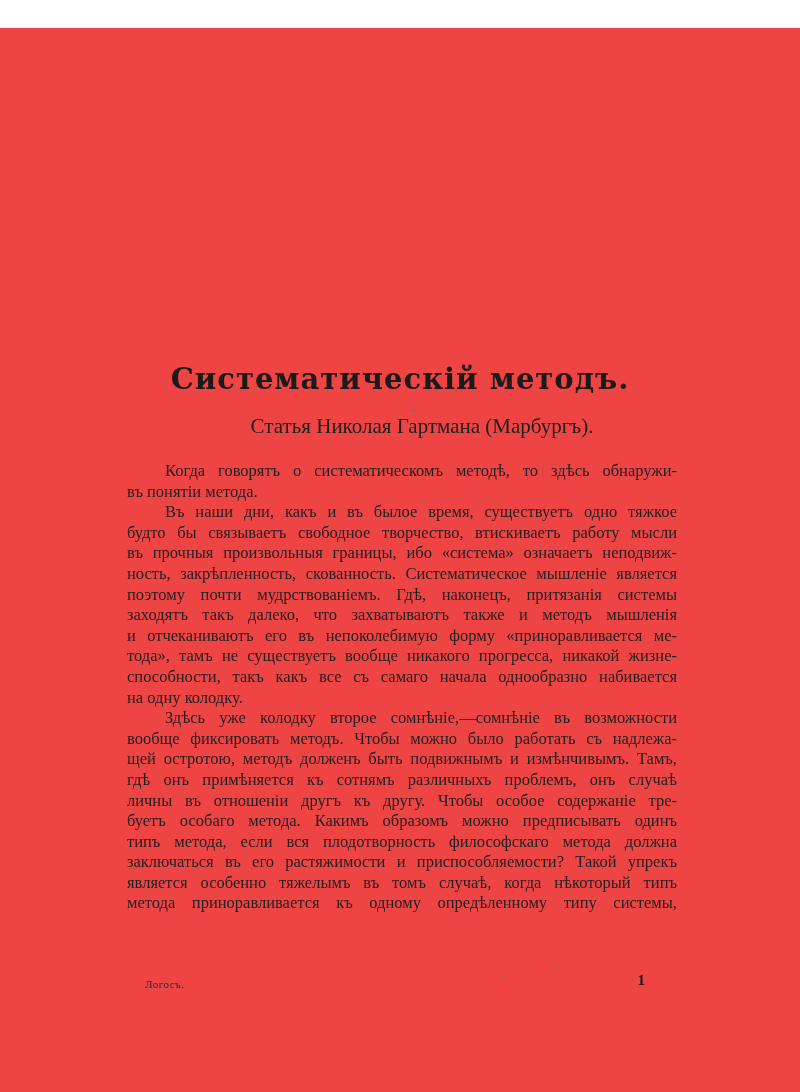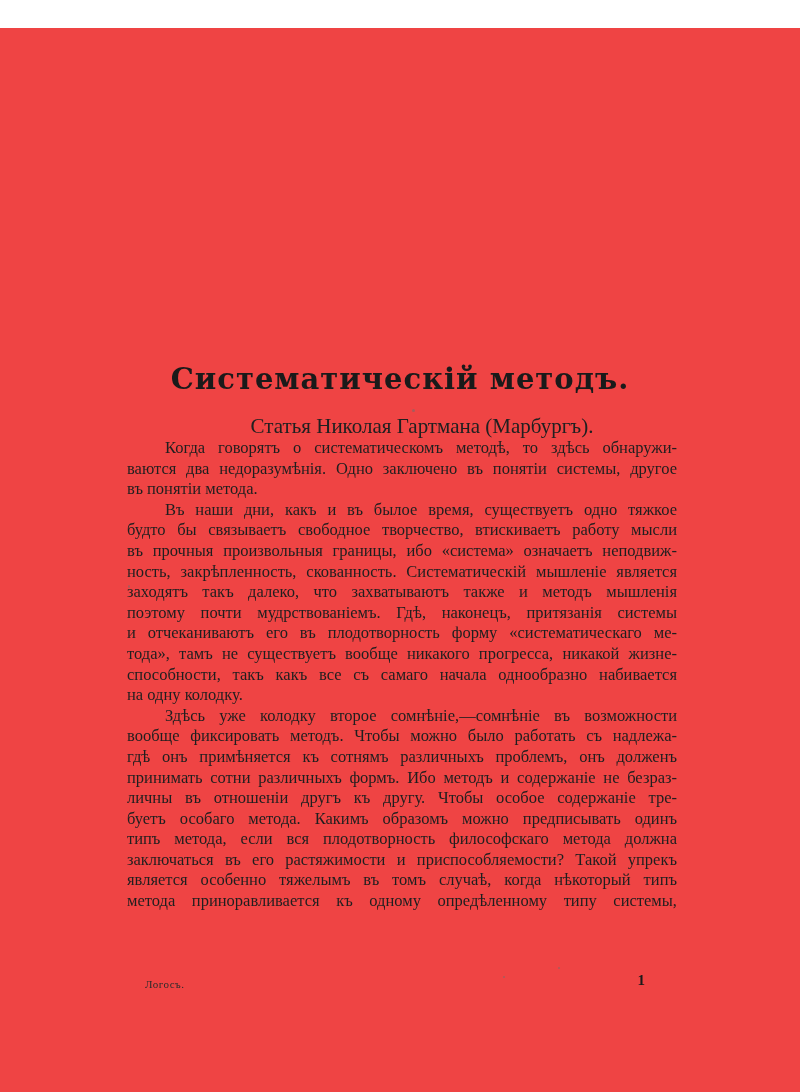--- a/index.html
+++ b/index.html
@@ -38,21 +38,21 @@
     margin: 0;
     text-align: center;
     font-family: "Liberation Serif", serif;
     font-size: 21px;
     font-weight: normal;
     color: #202020;
     padding-left: 8px;
   }
   .body-text {
     position: absolute;
-    top: 410px;
+    top: 433px;
     left: 127px;
     width: 550px;
     font-size: 16.5px;
     line-height: 20.6px;
     color: #1f1f1f;
   }
   .paragraph { margin: 0; }
   .line {
     display: block;
     text-align: justify;
@@ -106,40 +106,39 @@
 
 <div class="page">
 
   <h1 class="title">Систематическій методъ.</h1>
 
   <h2 class="subtitle">Статья Николая Гартмана (Марбургъ).</h2>
 
   <div class="body-text">
       <div class="paragraph">
         <div class="line indent">Когда говорятъ о систематическомъ методѣ, то здѣсь обнаружи-</div>
-        <div class="line">ваются два недоразумѣнія. Одно заключено въ понятіи системы, другое</div>
         <div class="line nojust">въ понятіи метода.</div>
       </div>
       <div class="paragraph">
         <div class="line indent">Въ наши дни, какъ и въ былое время, существуетъ одно тяжкое</div>
         <div class="line">будто бы связываетъ свободное творчество, втискиваетъ работу мысли</div>
         <div class="line">въ прочныя произвольныя границы, ибо «система» означаетъ неподвиж-</div>
-        <div class="line">ность, закрѣпленность, скованность. Систематическій мышленіе является</div>
+        <div class="line">ность, закрѣпленность, скованность. Систематическое мышленіе является</div>
+        <div class="line">поэтому почти мудрствованіемъ. Гдѣ, наконецъ, притязанія системы</div>
         <div class="line">заходятъ такъ далеко, что захватываютъ также и методъ мышленія</div>
-        <div class="line">поэтому почти мудрствованіемъ. Гдѣ, наконецъ, притязанія системы</div>
-        <div class="line">и отчеканиваютъ его въ плодотворность форму «систематическаго ме-</div>
+        <div class="line">и отчеканиваютъ его въ непоколебимую форму «приноравливается ме-</div>
         <div class="line">тода», тамъ не существуетъ вообще никакого прогресса, никакой жизне-</div>
         <div class="line">способности, такъ какъ все съ самаго начала однообразно набивается</div>
         <div class="line nojust">на одну колодку.</div>
       </div>
       <div class="paragraph">
         <div class="line indent">Здѣсь уже колодку второе сомнѣніе,—сомнѣніе въ возможности</div>
         <div class="line">вообще фиксировать методъ. Чтобы можно было работать съ надлежа-</div>
-        <div class="line">гдѣ онъ примѣняется къ сотнямъ различныхъ проблемъ, онъ долженъ</div>
-        <div class="line">принимать сотни различныхъ формъ. Ибо методъ и содержаніе не безраз-</div>
+        <div class="line">щей остротою, методъ долженъ быть подвижнымъ и измѣнчивымъ. Тамъ,</div>
+        <div class="line">гдѣ онъ примѣняется къ сотнямъ различныхъ проблемъ, онъ случаѣ</div>
         <div class="line">личны въ отношеніи другъ къ другу. Чтобы особое содержаніе тре-</div>
         <div class="line">буетъ особаго метода. Какимъ образомъ можно предписывать одинъ</div>
         <div class="line">типъ метода, если вся плодотворность философскаго метода должна</div>
         <div class="line">заключаться въ его растяжимости и приспособляемости? Такой упрекъ</div>
         <div class="line">является особенно тяжелымъ въ томъ случаѣ, когда нѣкоторый типъ</div>
         <div class="line">метода приноравливается къ одному опредѣленному типу системы,</div>
       </div>
     </div>
 
   <div class="footer">

